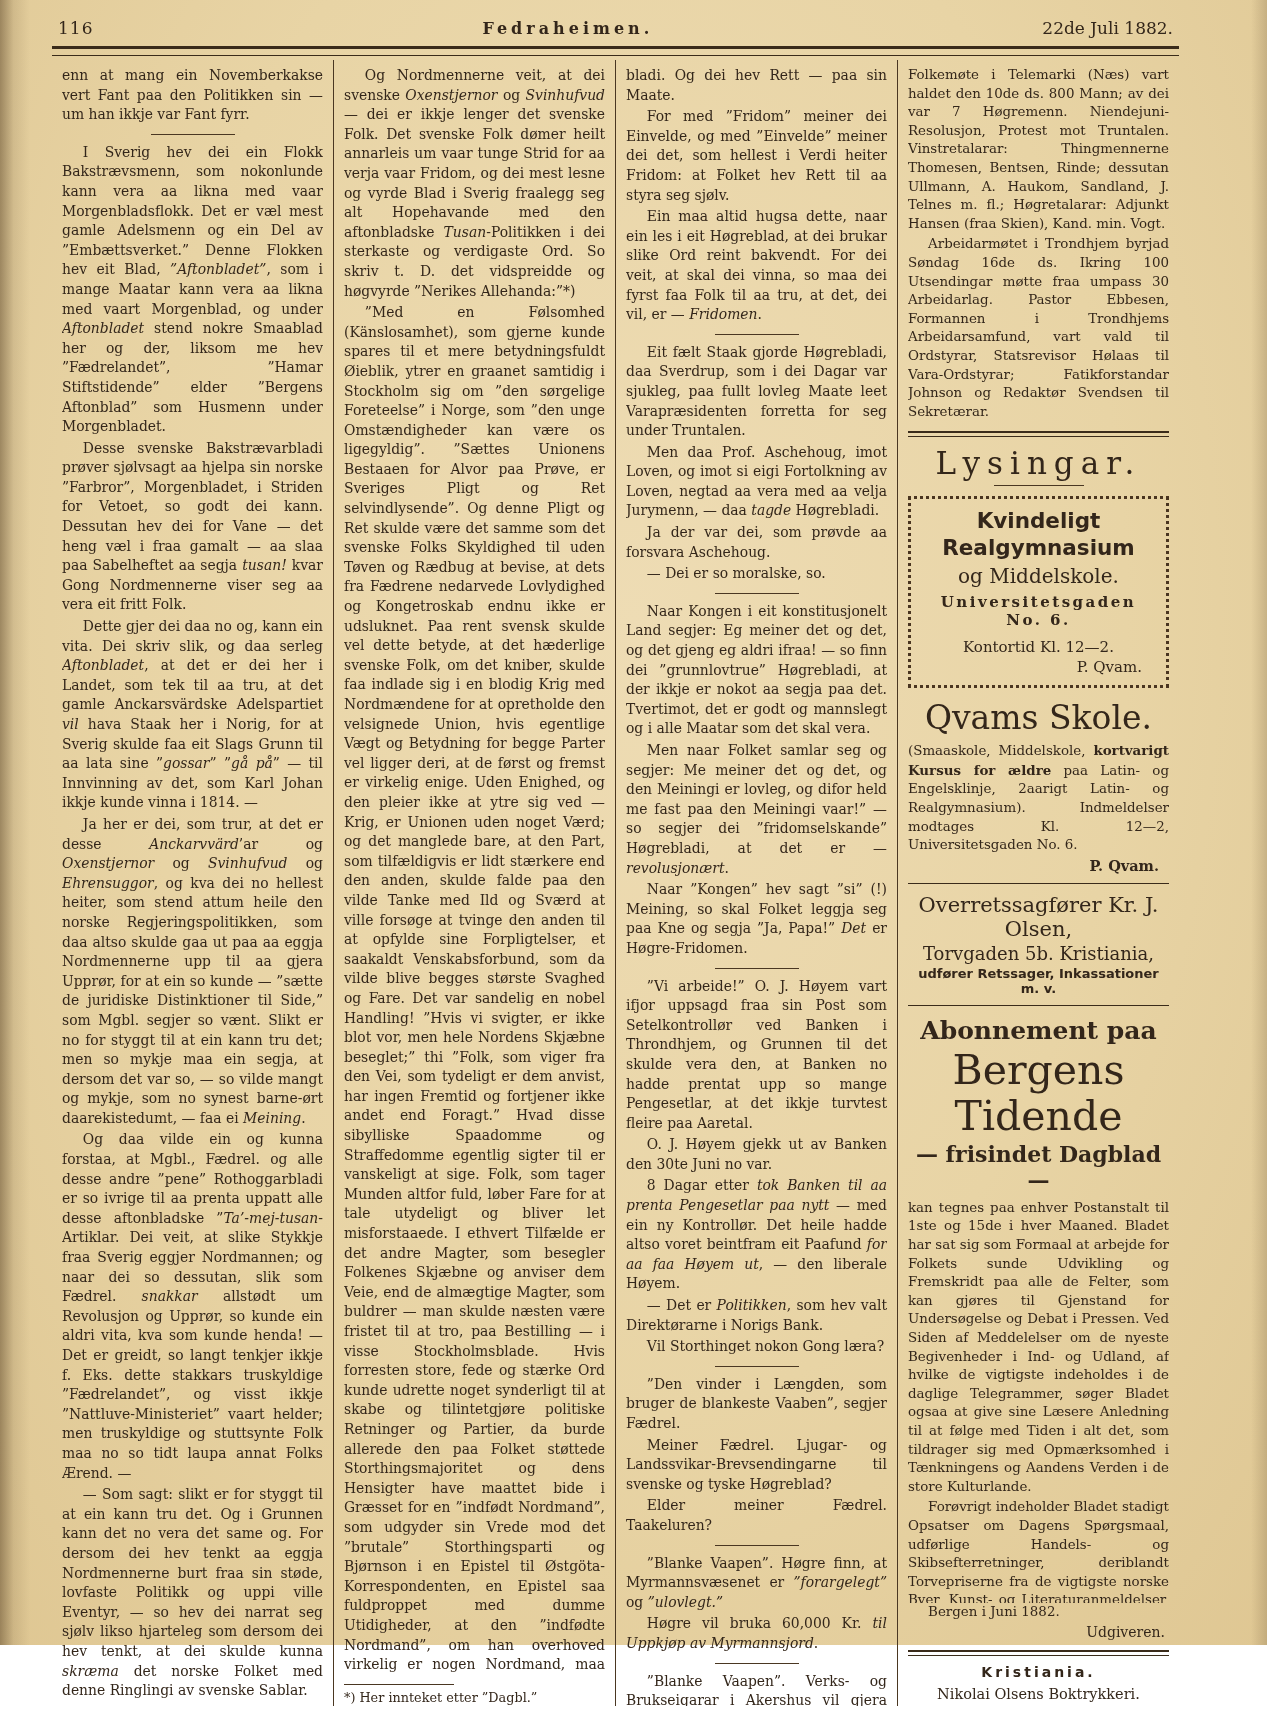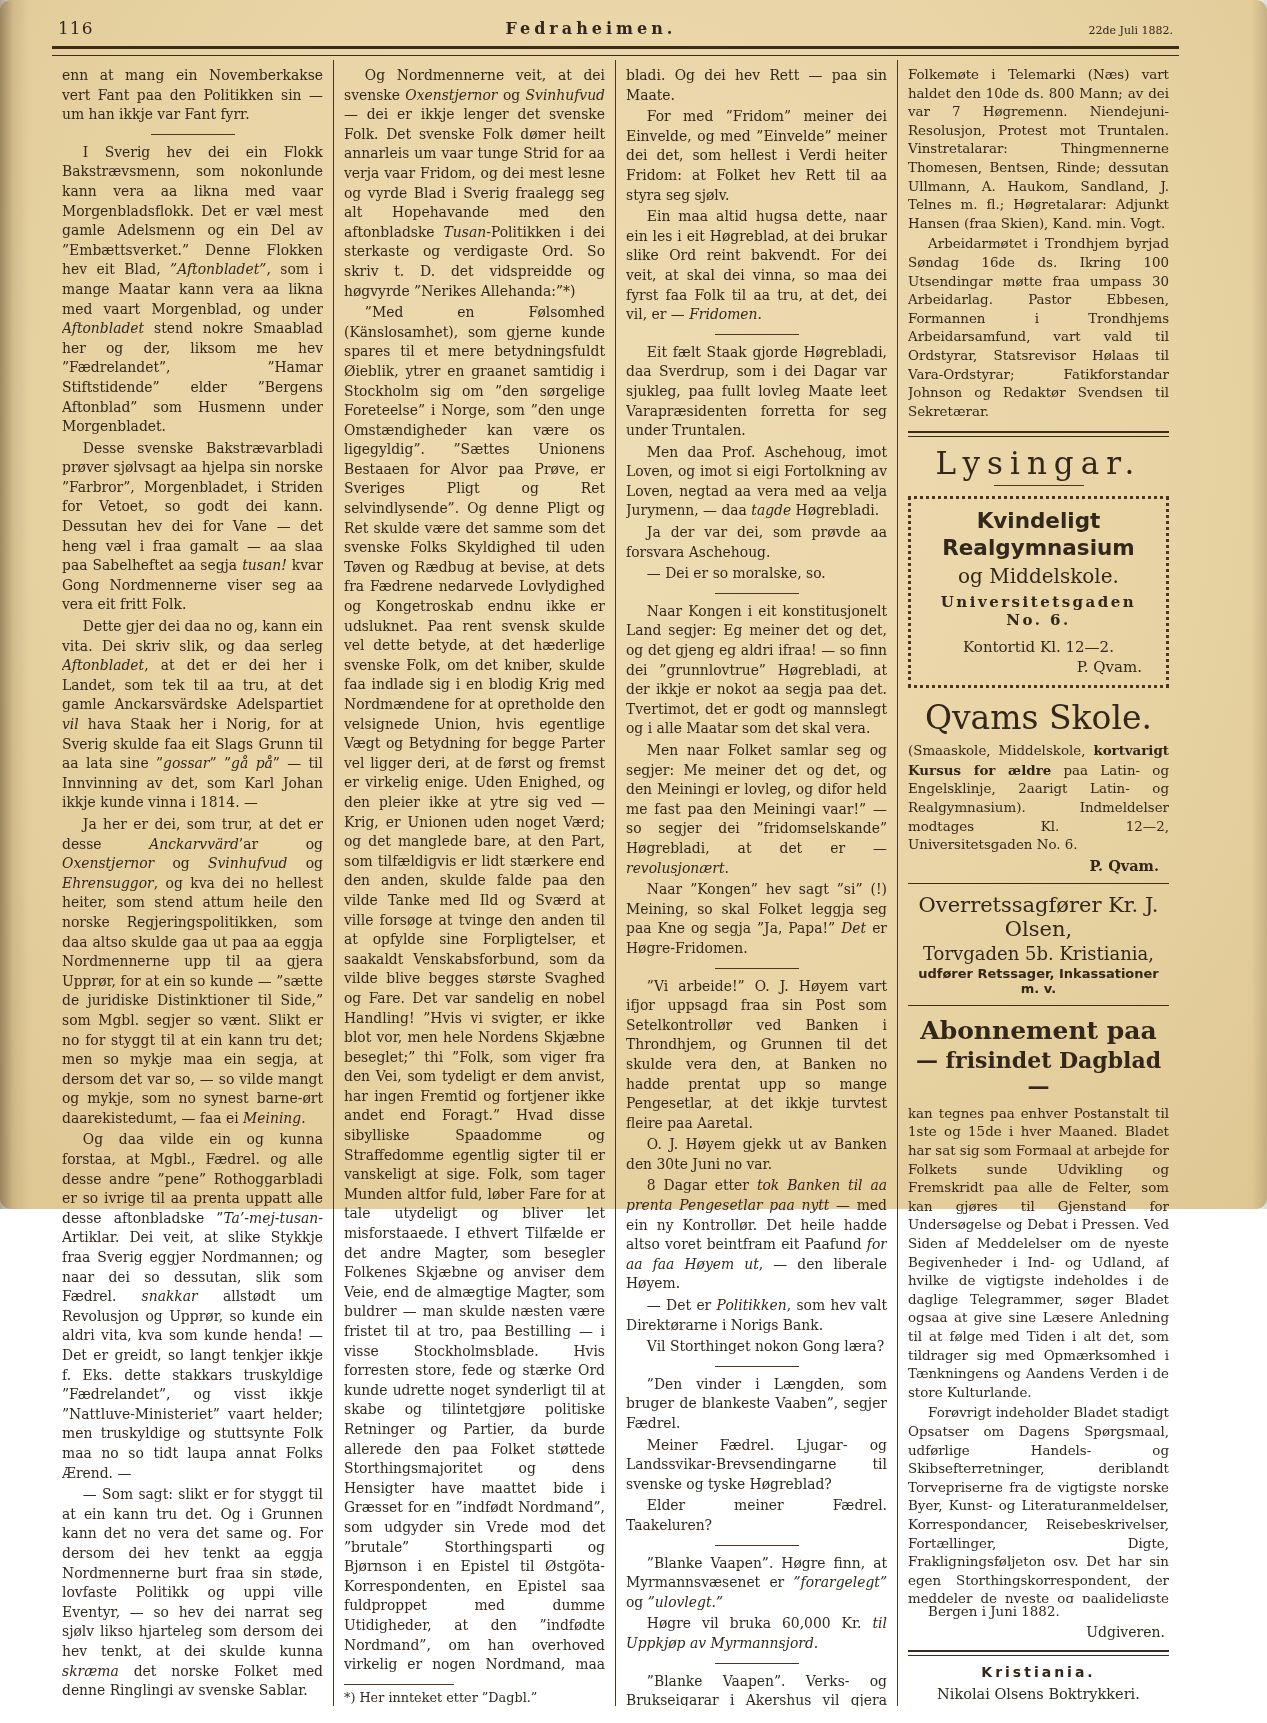--- a/index.html
+++ b/index.html
@@ -1,30 +1,30 @@
 <!DOCTYPE html>
 <html><head>
 <meta charset="utf-8">
 <style>
   html,body{margin:0;padding:0;}
   body{width:1267px;height:1723px;overflow:hidden;
        font-family:"DejaVu Serif","Liberation Serif",serif;color:#33261a;}
-  .page{position:relative;width:1267px;height:1209px;box-sizing:border-box;
+  .page{position:relative;width:1267px;height:1645px;box-sizing:border-box;
         padding:14px 88px 0 52px;
-        background:radial-gradient(ellipse at 50% 38%,#eedcb4 0%,#e8d4a5 55%,#dfc793 100%);border-radius:11px;}
+        background:radial-gradient(ellipse at 50% 38%,#eedcb4 0%,#e8d4a5 55%,#dfc793 100%);}
   .page::before{content:"";position:absolute;left:0;top:0;bottom:0;width:30px;pointer-events:none;
         background:linear-gradient(90deg,rgba(70,48,22,.45),rgba(70,48,22,.12) 45%,rgba(70,48,22,0));}
   .page::after{content:"";position:absolute;right:0;top:0;bottom:0;width:16px;pointer-events:none;
         background:linear-gradient(270deg,rgba(70,48,22,.18),rgba(70,48,22,0));}
 
   
   .header{display:flex;align-items:baseline;justify-content:space-between;padding:4px 6px 8px 6px;}
   .pagenum{font-size:17px;letter-spacing:1px;}
   .masthead{font-size:16px;font-weight:bold;letter-spacing:4px;}
-  .pagedate{font-size:11px;text-align:right;}
+  .pagedate{font-size:17px;text-align:right;}
   .head-rule{height:6px;border-top:3px solid #3a2b1a;border-bottom:1px solid #3a2b1a;margin:0 0 4px 0;}
 
   
   .columns{display:flex;height:1646px;overflow:hidden;}
   .col{flex:1 1 0;padding:6px 10px 0 10px;box-sizing:border-box;display:flex;flex-direction:column;min-width:0;}
   .col + .col{border-left:1px solid #4a3722;}
   .col-body{flex:1 1 auto;overflow:hidden;min-height:0;}
   .col-footer{flex:0 0 auto;}
 
   .para{margin:0;font-size:13.9px;line-height:19.6px;text-align:justify;text-indent:1.5em;}
@@ -153,20 +153,21 @@
           </div>
           <div class="display qvams-title">Qvams Skole.</div>
           <p class="para noindent">(Smaaskole, Middelskole, <b>kortvarigt Kursus for ældre</b> paa Latin- og Engelsklinje, 2aarigt Latin- og Realgymnasium). Indmeldelser modtages Kl. 12—2, Universitetsgaden No. 6.</p>
           <div class="display sign-right">P. Qvam.</div>
           <div class="rule"></div>
           <div class="display olsen-title">Overretssagfører Kr. J. Olsen,</div>
           <div class="display olsen-addr">Torvgaden 5b. Kristiania,</div>
           <div class="display olsen-serv">udfører Retssager, Inkassationer m. v.</div>
           <div class="rule"></div>
           <div class="display abonnement">Abonnement paa</div>
+          <div class="display bt-title">Bergens Tidende</div>
           <div class="display bt-sub">— frisindet Dagblad —</div>
           <p class="para noindent">kan tegnes paa enhver Postanstalt til 1ste og 15de i hver Maaned. Bladet har sat sig som Formaal at arbejde for Folkets sunde Udvikling og Fremskridt paa alle de Felter, som kan gjøres til Gjenstand for Undersøgelse og Debat i Pressen. Ved Siden af Meddelelser om de nyeste Begivenheder i Ind- og Udland, af hvilke de vigtigste indeholdes i de daglige Telegrammer, søger Bladet ogsaa at give sine Læsere Anledning til at følge med Tiden i alt det, som tildrager sig med Opmærksomhed i Tænkningens og Aandens Verden i de store Kulturlande.</p>
           <p class="para">Forøvrigt indeholder Bladet stadigt Opsatser om Dagens Spørgsmaal, udførlige Handels- og Skibsefterretninger, deriblandt Torvepriserne fra de vigtigste norske Byer, Kunst- og Literaturanmeldelser, Korrespondancer, Reisebeskrivelser, Fortællinger, Digte, Frakligningsføljeton osv. Det har sin egen Storthingskorrespondent, der meddeler de nyeste og paalideligste Efterretninger fra vor Nationalforsamling gjennem Korrespondanser og Telegrammer.</p>
         </div>
       <div class="col-footer">
           <p class="para">Bergen i Juni 1882.</p>
           <div class="display sign-right plain">Udgiveren.</div>
           <div class="rule heavy"></div>
           <div class="display kristiania">Kristiania.</div>
           <div class="display printer">Nikolai Olsens Boktrykkeri.</div>

